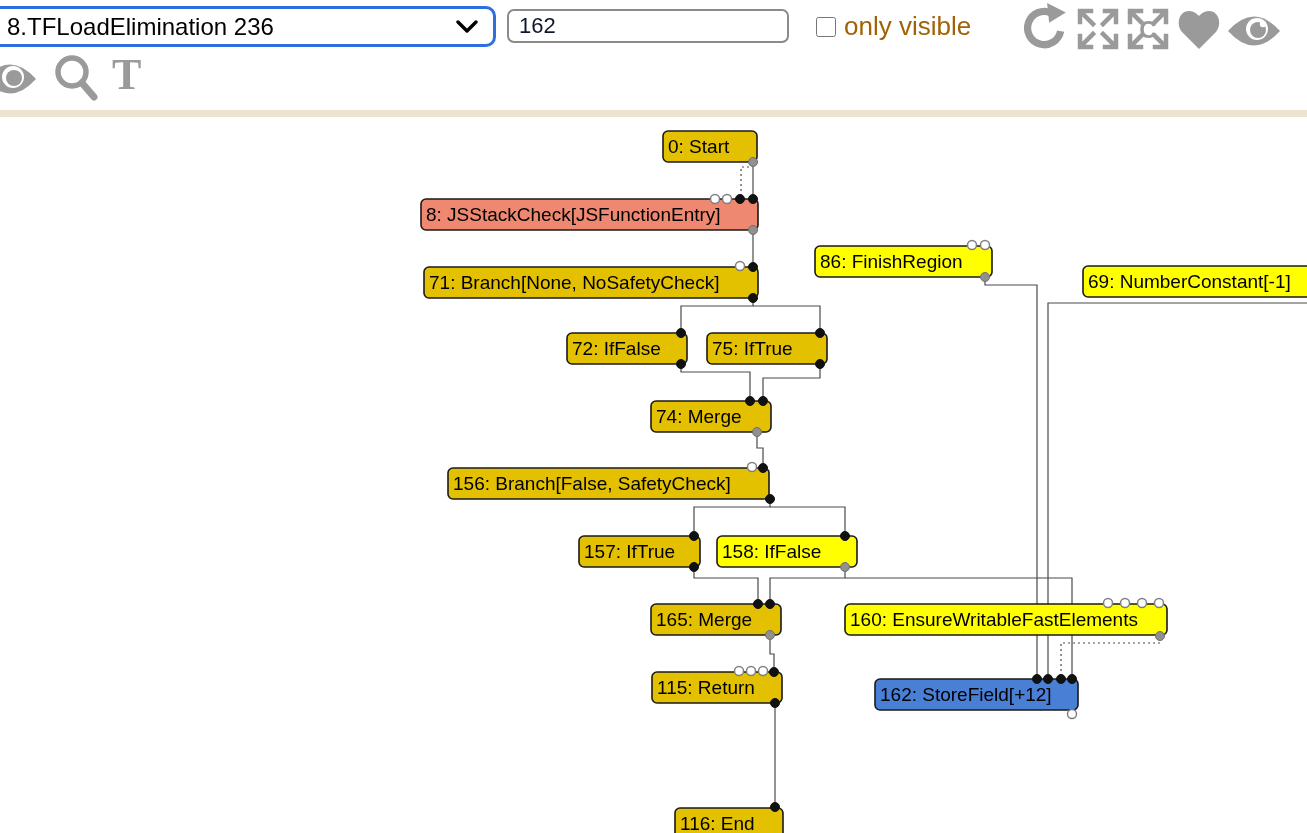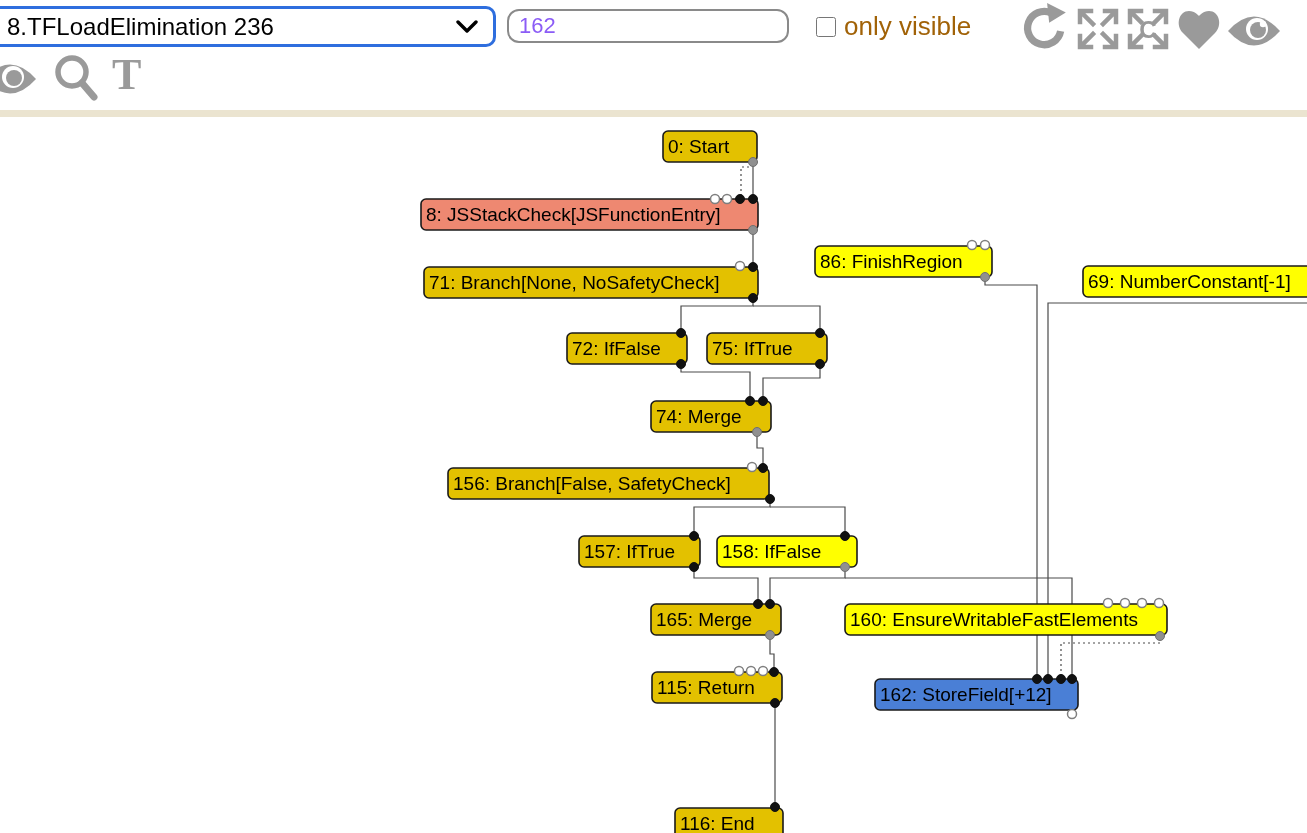--- a/index.html
+++ b/index.html
@@ -14,22 +14,22 @@
     position:absolute;left:-12px;top:6px;width:508px;height:41px;
     font-family:"Liberation Sans",sans-serif;font-size:24px;color:#000;
     padding:0 40px 0 16px;background:#fff;
     border:3px solid #2e6ede;border-radius:10px;
     -webkit-appearance:none;appearance:none;outline:none;
   }
   .select-chevron{position:absolute;left:455px;top:20px;pointer-events:none;}
 
   .node-search{
     position:absolute;left:507px;top:9px;width:258px;height:30px;
-    font-family:"Liberation Sans",sans-serif;font-size:22px;color:#8b5cf6;
-    border:2px solid #8a8a8a;border-radius:12px;padding:0 10px;outline:none;
+    font-family:"Liberation Sans",sans-serif;font-size:22px;color:#0f172a;
+    border:2px solid #8a8a8a;border-radius:7px;padding:0 10px;outline:none;
   }
   .onlyvis-box{position:absolute;left:816px;top:17px;width:20px;height:20px;margin:0;}
   .onlyvis-label{position:absolute;left:844px;top:11px;font-size:26px;color:#a16207;}
 
   .ticon{position:absolute;}
   .icon-t{
     position:absolute;left:112px;top:53px;
     font-family:"Liberation Serif",serif;font-weight:bold;font-size:44px;line-height:44px;color:#9a9a9a;
   }
 

